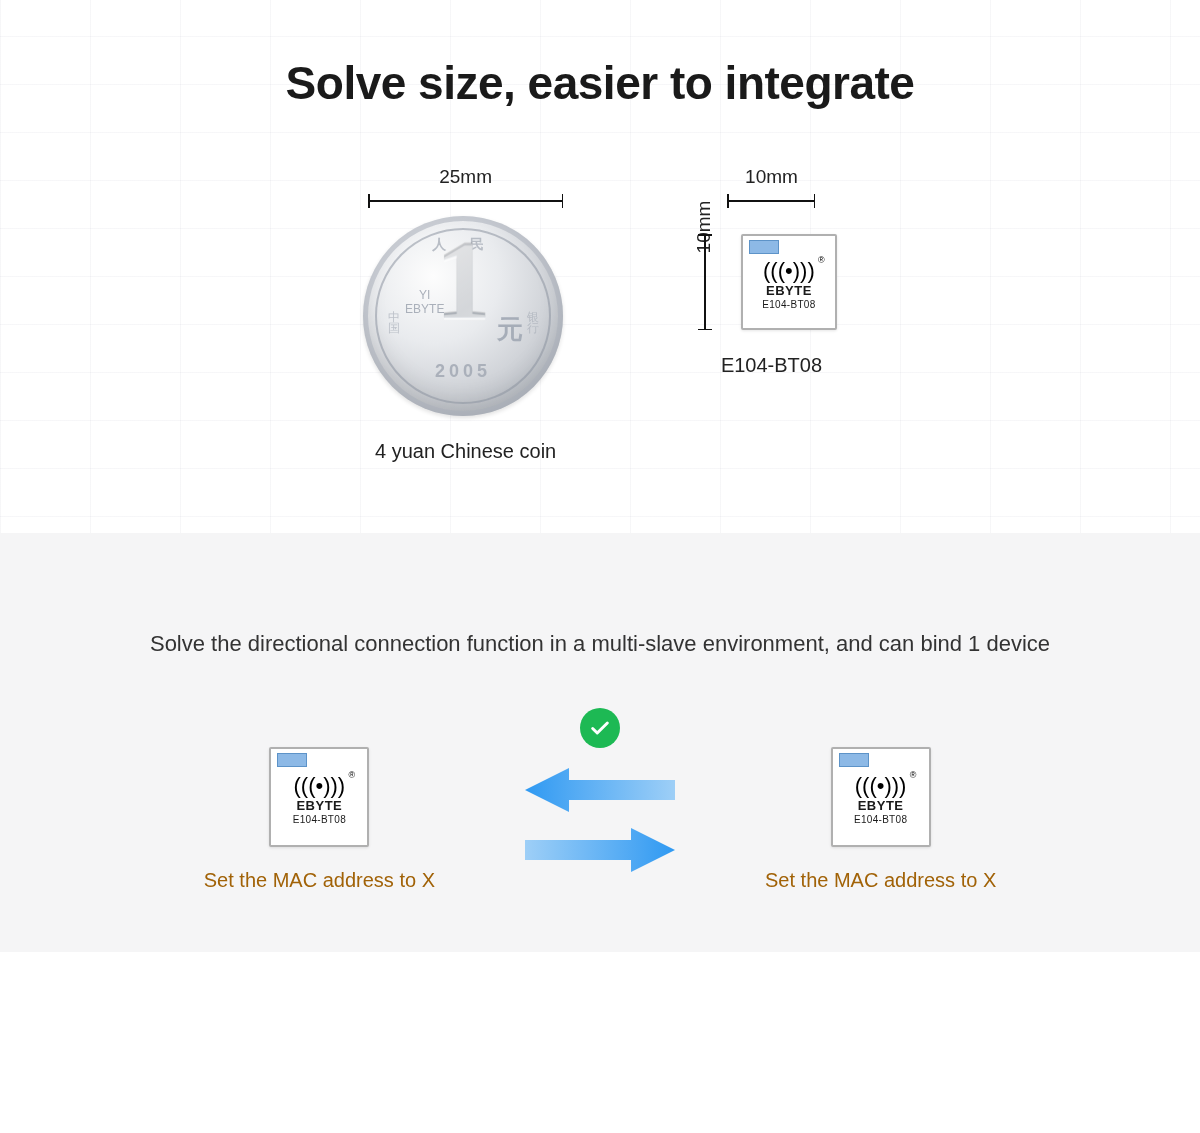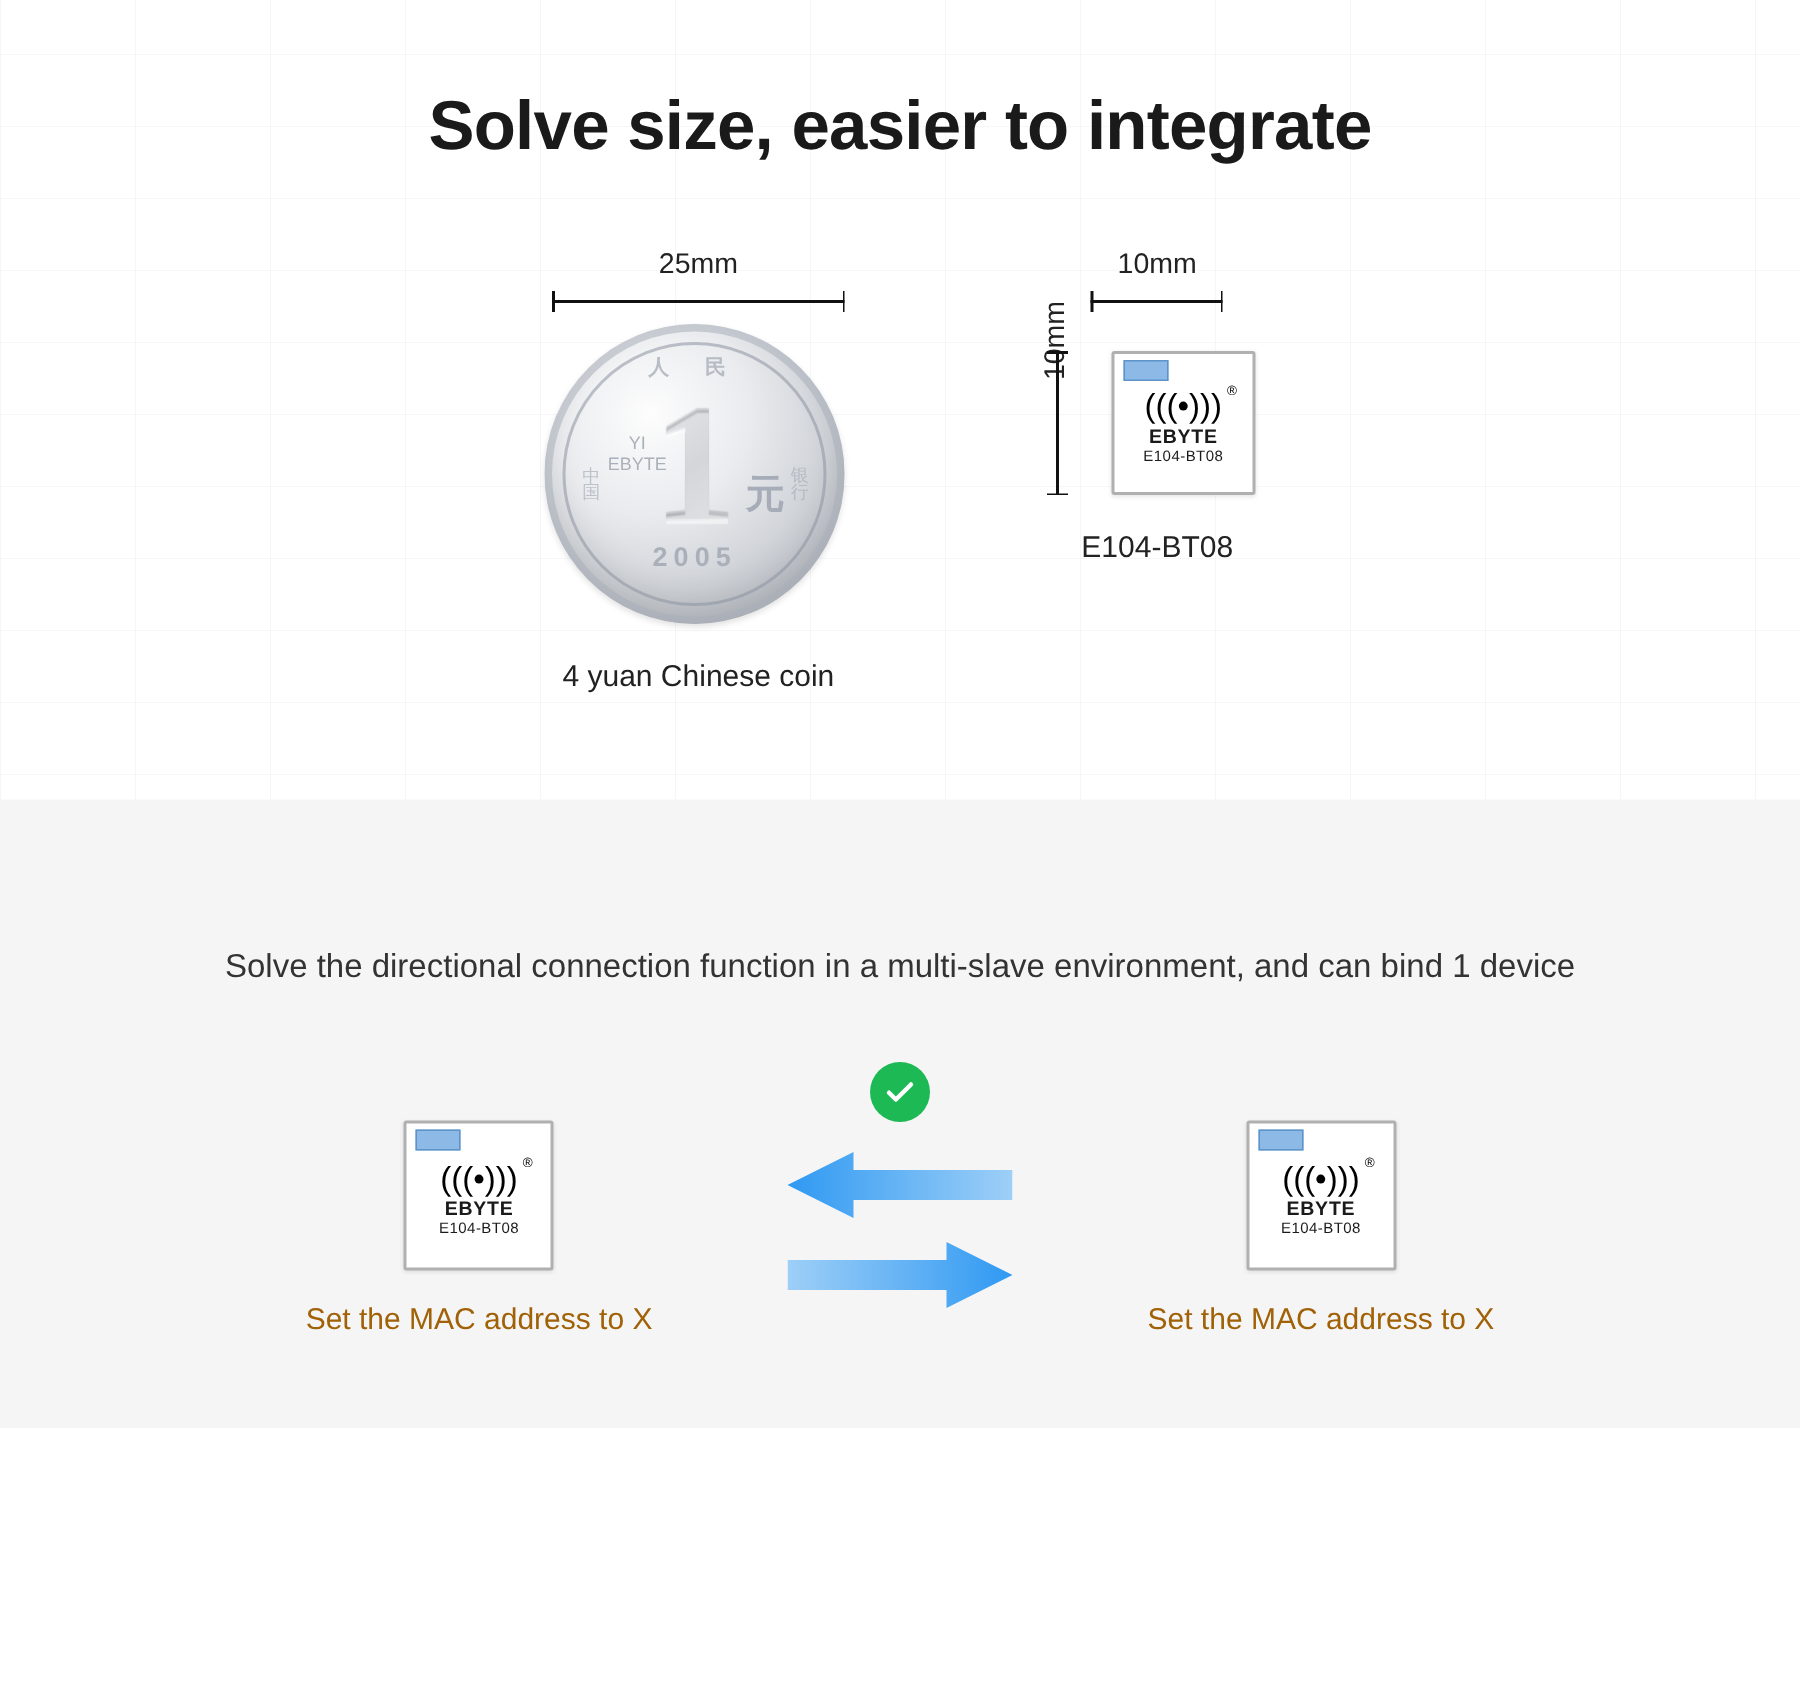--- a/index.html
+++ b/index.html
@@ -56,21 +56,21 @@
       position: relative;
       display: flex; align-items: center; justify-content: center;
     }
     .coin-inner {
       width: 176px; height: 176px; border-radius: 50%;
       border: 2px solid rgba(140,148,160,0.55);
       position: relative;
     }
     .coin-center {
       position: absolute; inset: 0;
-      display: flex; align-items: center; justify-content: center;
+      display: flex; justify-content: center;
     }
     .coin-one {
       font-size: 112px; font-weight: 700; line-height: 1;
       background: linear-gradient(145deg,#f7f8fa 0%, #c6ccd4 50%, #eef0f3 100%);
       -webkit-background-clip: text;
       -webkit-text-fill-color: transparent;
       background-clip: text;
       text-shadow: 0 2px 1px rgba(255,255,255,0.5), 0 -1px 1px rgba(0,0,0,0.15);
       font-family: "Times New Roman", serif;
       transform: translateY(-6px);

